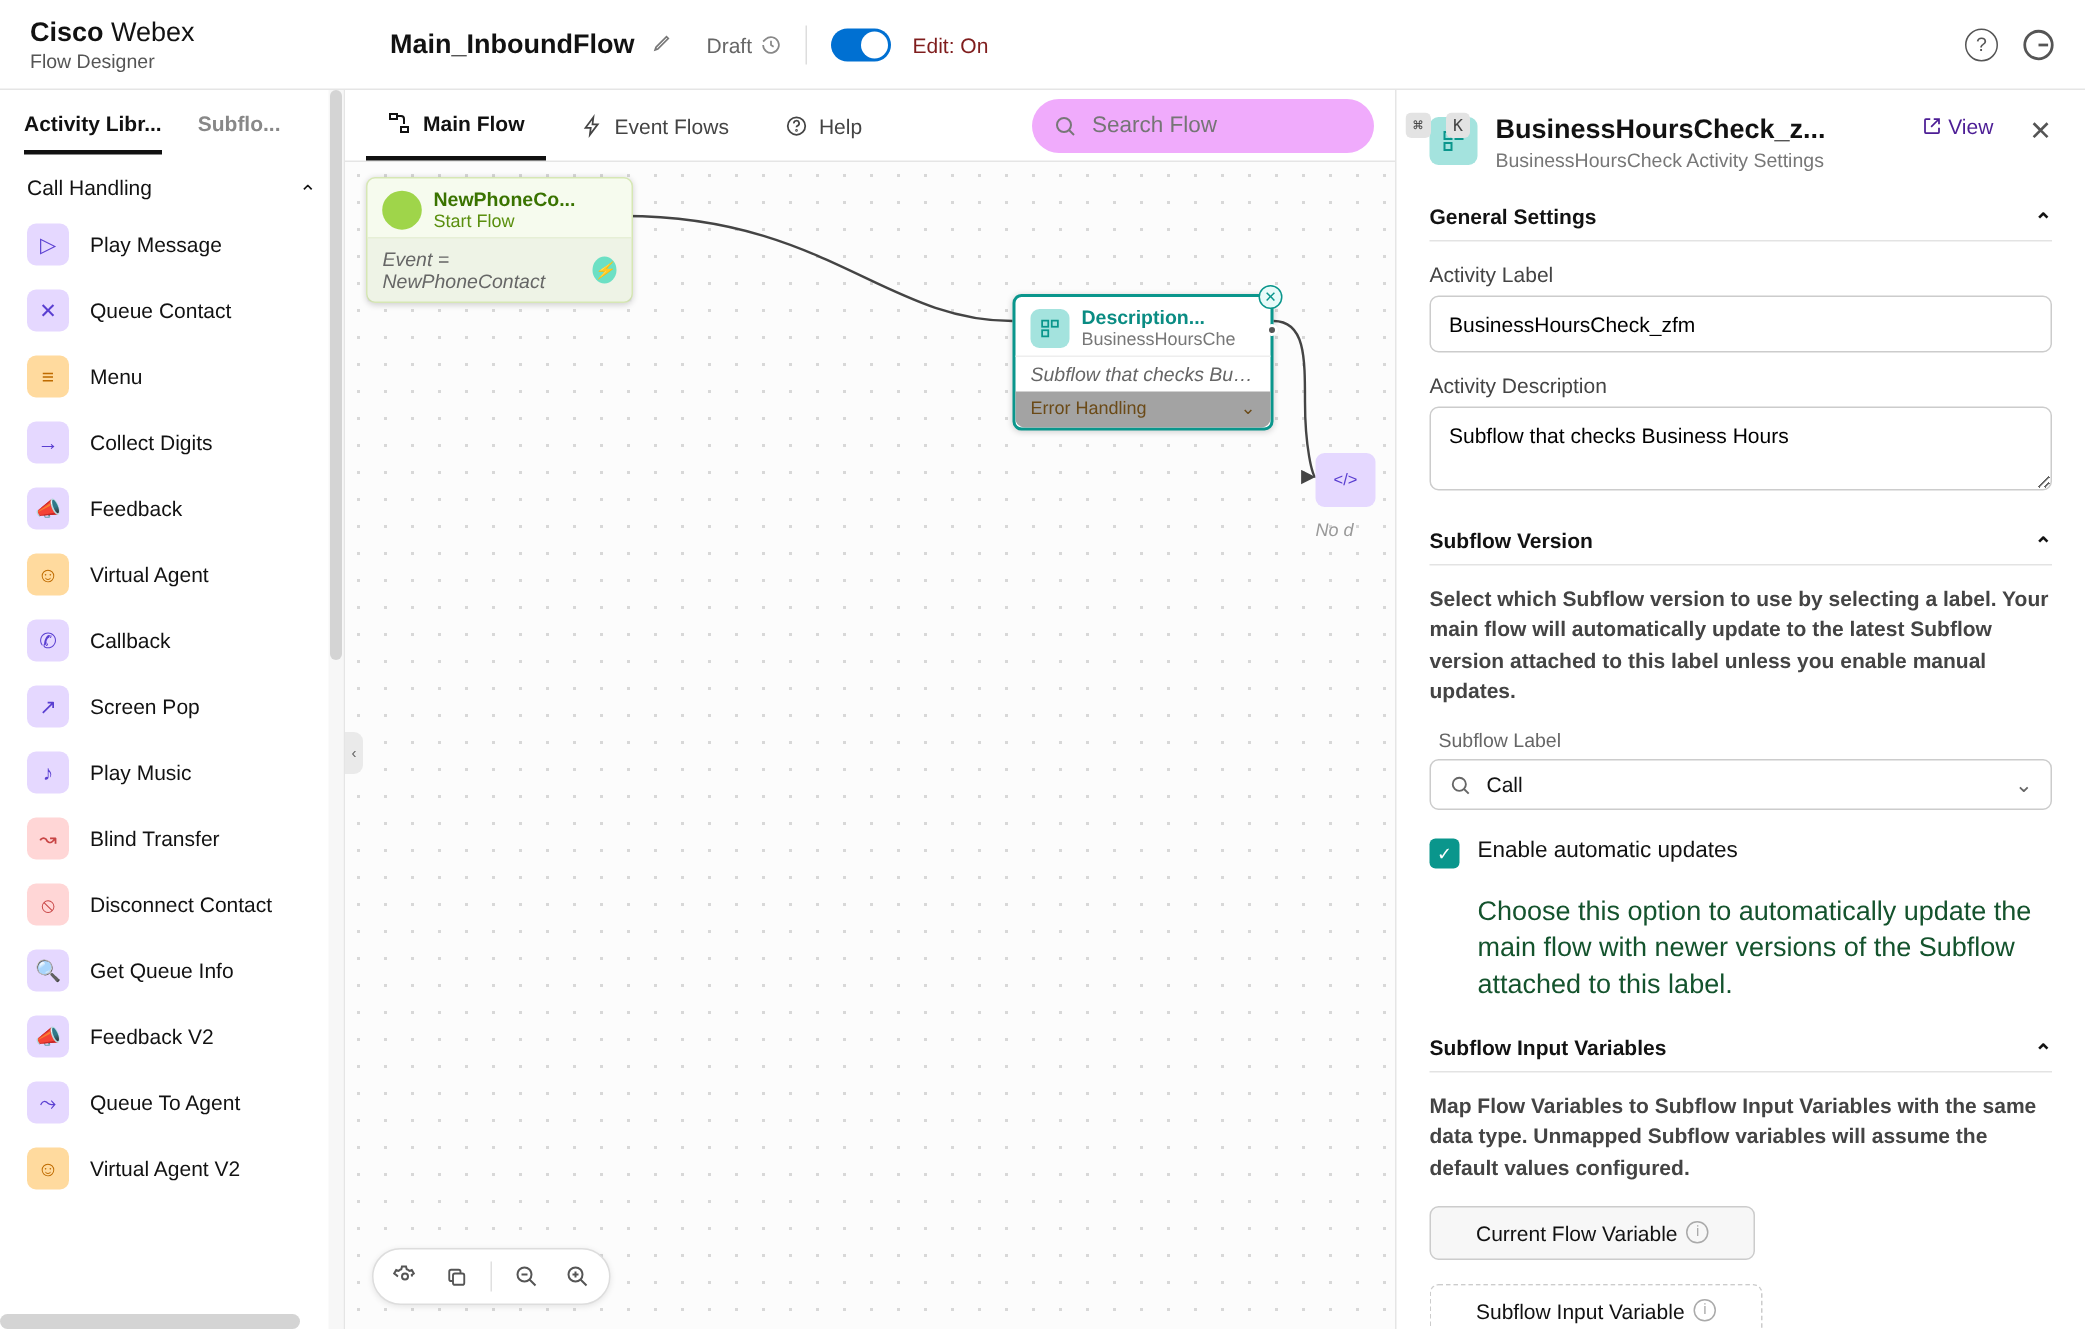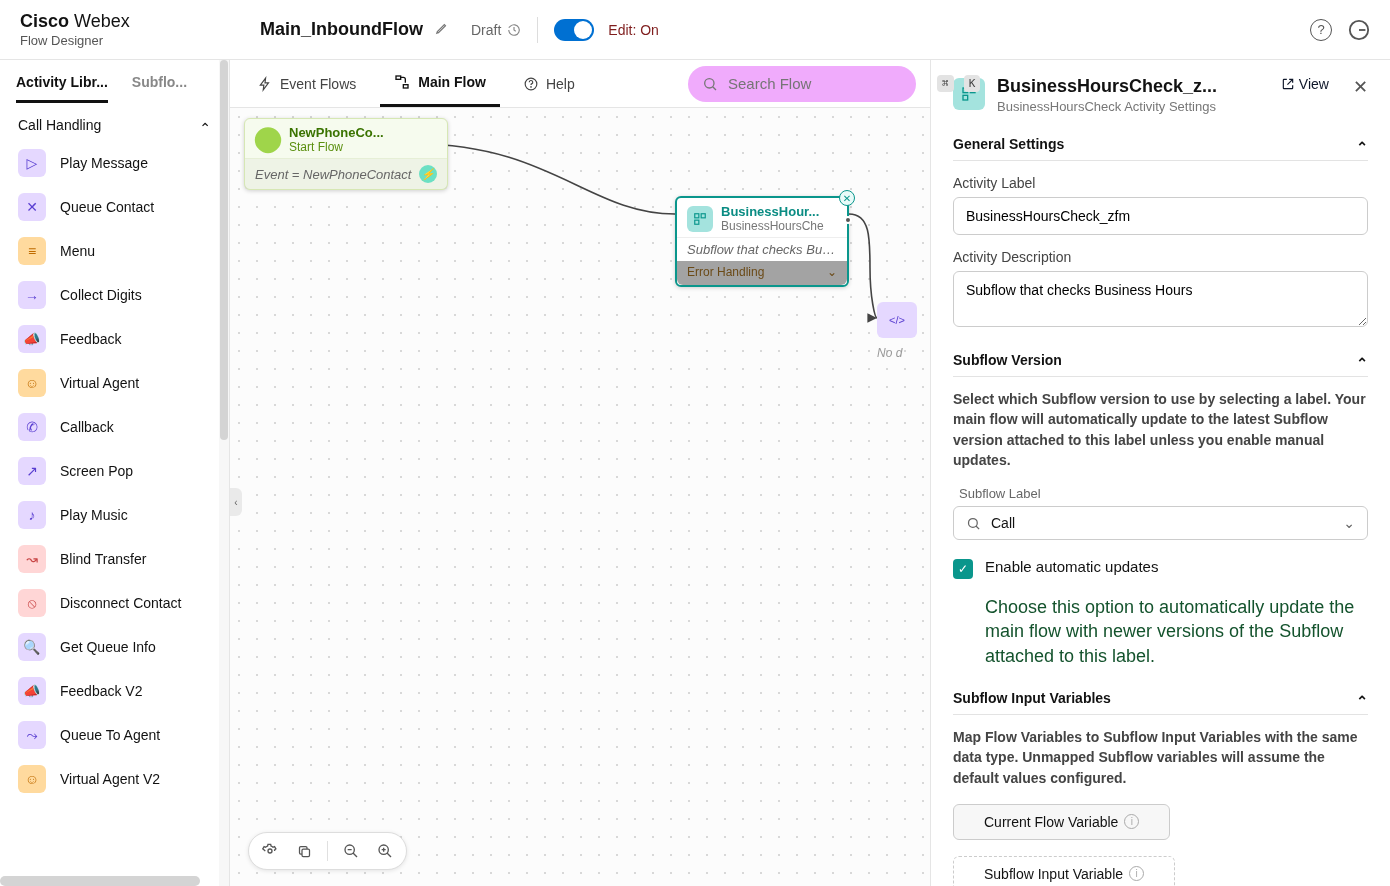--- a/index.html
+++ b/index.html
@@ -49,21 +49,21 @@
 .search-box { display: flex; align-items: center; background: #f0abfc; border-radius: 18px; height: 36px; padding: 0 6px 0 14px; gap: 10px; width: 228px; }
 .search-box input { border: none; background: transparent; outline: none; font-size: 15px; flex: 1; color: #333; }
 .kbd { background: #e3e3e3; border-radius: 4px; font-size: 11px; padding: 2px 5px; color: #444; font-family: ui-monospace, monospace; }
 
 .canvas { flex: 1; position: relative; overflow: hidden; background-image: radial-gradient(#d8d8d8 1px, transparent 1px); background-size: 18px 18px; background-color: #fcfcfc; }
 .canvas-svg { position: absolute; inset: 0; width: 100%; height: 100%; pointer-events: none; }
 
 .node { position: absolute; background: #fff; border-radius: 6px; box-shadow: 0 1px 4px rgba(0,0,0,0.18); font-size: 13px; }
 .node .node-head { display: flex; align-items: center; gap: 8px; padding: 6px 10px 4px 10px; }
 .node .node-title { font-weight: 600; white-space: nowrap; overflow: hidden; text-overflow: ellipsis; }
-.start-node { left: 14px; top: 10px; width: 204px; background: #f6fbee; border: 1px solid #d6e7b4; }
+.start-node { left: 14px; top: 10px; width: 178px; background: #f6fbee; border: 1px solid #d6e7b4; }
 .start-shape { width: 26px; height: 26px; background: #9fd54a; border-radius: 50% 14px 50% 50%; transform: rotate(-45deg); }
 .start-node .node-title { color: #3a7300; }
 .event-row { font-style: italic; color: #666; padding: 6px 10px; background: rgba(0,0,0,0.03); border-top: 1px solid #e6efd6; display: flex; align-items: center; justify-content: space-between; }
 .bolt-badge { width: 18px; height: 18px; background: #6ce0c4; border-radius: 50%; display: flex; align-items: center; justify-content: center; font-size: 11px; color: #0a6b55; }
 
 .bh-node { left: 445px; top: 88px; width: 174px; border: 2px solid #0a968c; }
 .bh-icon { width: 26px; height: 26px; background: #a4e3de; border-radius: 6px; display: flex; align-items: center; justify-content: center; color: #0a968c; }
 .bh-node .node-title { color: #0a8c83; }
 .bh-desc { font-style: italic; color: #666; padding: 4px 10px; white-space: nowrap; overflow: hidden; text-overflow: ellipsis; border-top: 1px solid #eee; }
 .bh-err { display: flex; align-items: center; justify-content: space-between; background: #a3a3a3; color: #6b4a17; font-size: 12px; padding: 4px 10px 6px 10px; border-bottom-left-radius: 6px; border-bottom-right-radius: 6px; cursor: pointer; }
@@ -79,21 +79,21 @@
 .ct-btn { width: 22px; height: 22px; display: flex; align-items: center; justify-content: center; cursor: pointer; color: #555; }
 .ct-sep { width: 1px; height: 20px; background: #e0e0e0; }
 
 
 .props { width: 460px; border-left: 1px solid #e5e5e5; padding: 16px 22px; overflow-y: auto; }
 .props-head { display: flex; align-items: flex-start; gap: 12px; }
 .props-icon { width: 32px; height: 32px; background: #a4e3de; border-radius: 6px; display: flex; align-items: center; justify-content: center; color: #0a968c; flex-shrink: 0; margin-top: 2px; }
 .props-title-wrap { flex: 1; min-width: 0; }
 .props-title { font-size: 18px; font-weight: 700; white-space: nowrap; overflow: hidden; text-overflow: ellipsis; }
 .props-sub { font-size: 13px; color: #777; margin-top: 2px; }
-.view-link { color: #0f172a; font-size: 14px; display: flex; align-items: center; gap: 4px; cursor: pointer; }
+.view-link { color: #4c1d95; font-size: 14px; display: flex; align-items: center; gap: 4px; cursor: pointer; }
 .close-props { font-size: 18px; color: #555; cursor: pointer; margin-left: 12px; }
 
 .section-head { display: flex; justify-content: space-between; align-items: center; font-weight: 600; margin-top: 22px; padding-bottom: 8px; border-bottom: 1px solid #e3e3e3; cursor: pointer; }
 .field-label { font-size: 14px; color: #444; margin-top: 14px; margin-bottom: 6px; }
 .text-input { width: 100%; border: 1px solid #ccc; border-radius: 6px; padding: 10px 12px; font-size: 14px; font-family: inherit; }
 textarea.text-input { resize: both; height: 56px; }
 .section-desc { font-size: 14px; color: #444; margin-top: 12px; line-height: 1.45; font-weight: bold; }
 .sub-label { font-size: 13px; color: #666; margin-top: 16px; margin-bottom: 5px; margin-left: 6px; }
 .select-input { position: relative; border: 1px solid #ccc; border-radius: 6px; display: flex; align-items: center; padding: 8px 12px; gap: 10px; }
 .select-input .chev { margin-left: auto; color: #666; }
@@ -221,33 +221,33 @@
         <div class="act-item">
           <div class="act-icon ic-orange">☺</div>
           <span>Virtual Agent V2</span>
         </div>
       </div>
     <div class="side-bottom-thumb"></div>
   </div>
 
   <div class="canvas-wrap">
     <div class="canvas-tabs">
-      <div class="ctab">
-        <svg width="14" height="14" viewBox="0 0 24 24" fill="none" stroke="currentColor" stroke-width="2">
-            <path d="M13 2L4 14h6l-1 8 9-12h-6l1-8z"></path>
-          </svg>
-        <span>Event Flows</span>
-      </div>
       <div class="ctab active">
         <svg width="16" height="16" viewBox="0 0 24 24" fill="none" stroke="currentColor" stroke-width="2">
             <rect x="3" y="3" width="7" height="5"></rect>
             <rect x="14" y="16" width="7" height="5"></rect>
             <path d="M10 5h4a3 3 0 0 1 3 3v5"></path>
           </svg>
         <span>Main Flow</span>
+      </div>
+      <div class="ctab">
+        <svg width="14" height="14" viewBox="0 0 24 24" fill="none" stroke="currentColor" stroke-width="2">
+            <path d="M13 2L4 14h6l-1 8 9-12h-6l1-8z"></path>
+          </svg>
+        <span>Event Flows</span>
       </div>
       <div class="ctab">
         <svg width="14" height="14" viewBox="0 0 24 24" fill="none" stroke="currentColor" stroke-width="2">
             <circle cx="12" cy="12" r="10"></circle>
             <path d="M9 9a3 3 0 1 1 4 2.8c-.8.4-1 1-1 1.7"></path>
             <circle cx="12" cy="17" r=".5"></circle>
           </svg>
         <span>Help</span>
       </div>
       <div class="ctab-gap"></div>
@@ -293,21 +293,21 @@
         <div class="bh-port"></div>
         <div class="node-head">
           <div class="bh-icon">
             <svg width="14" height="14" viewBox="0 0 24 24" fill="none" stroke="currentColor" stroke-width="2">
                 <rect x="3" y="3" width="7" height="7"></rect>
                 <rect x="14" y="3" width="7" height="7"></rect>
                 <rect x="3" y="14" width="7" height="7"></rect>
               </svg>
           </div>
           <div style="min-width:0">
-            <div class="node-title">BusinessHour...</div>
+            <div class="node-title">Description...</div>
             <div style="font-size:12px;color:#777;white-space:nowrap;overflow:hidden;text-overflow:ellipsis">BusinessHoursChe</div>
           </div>
         </div>
         <div class="bh-desc">Subflow that checks Busin...</div>
         <div class="bh-err">
           <span>Error Handling</span>
           <span>⌄</span>
         </div>
       </div>
 

